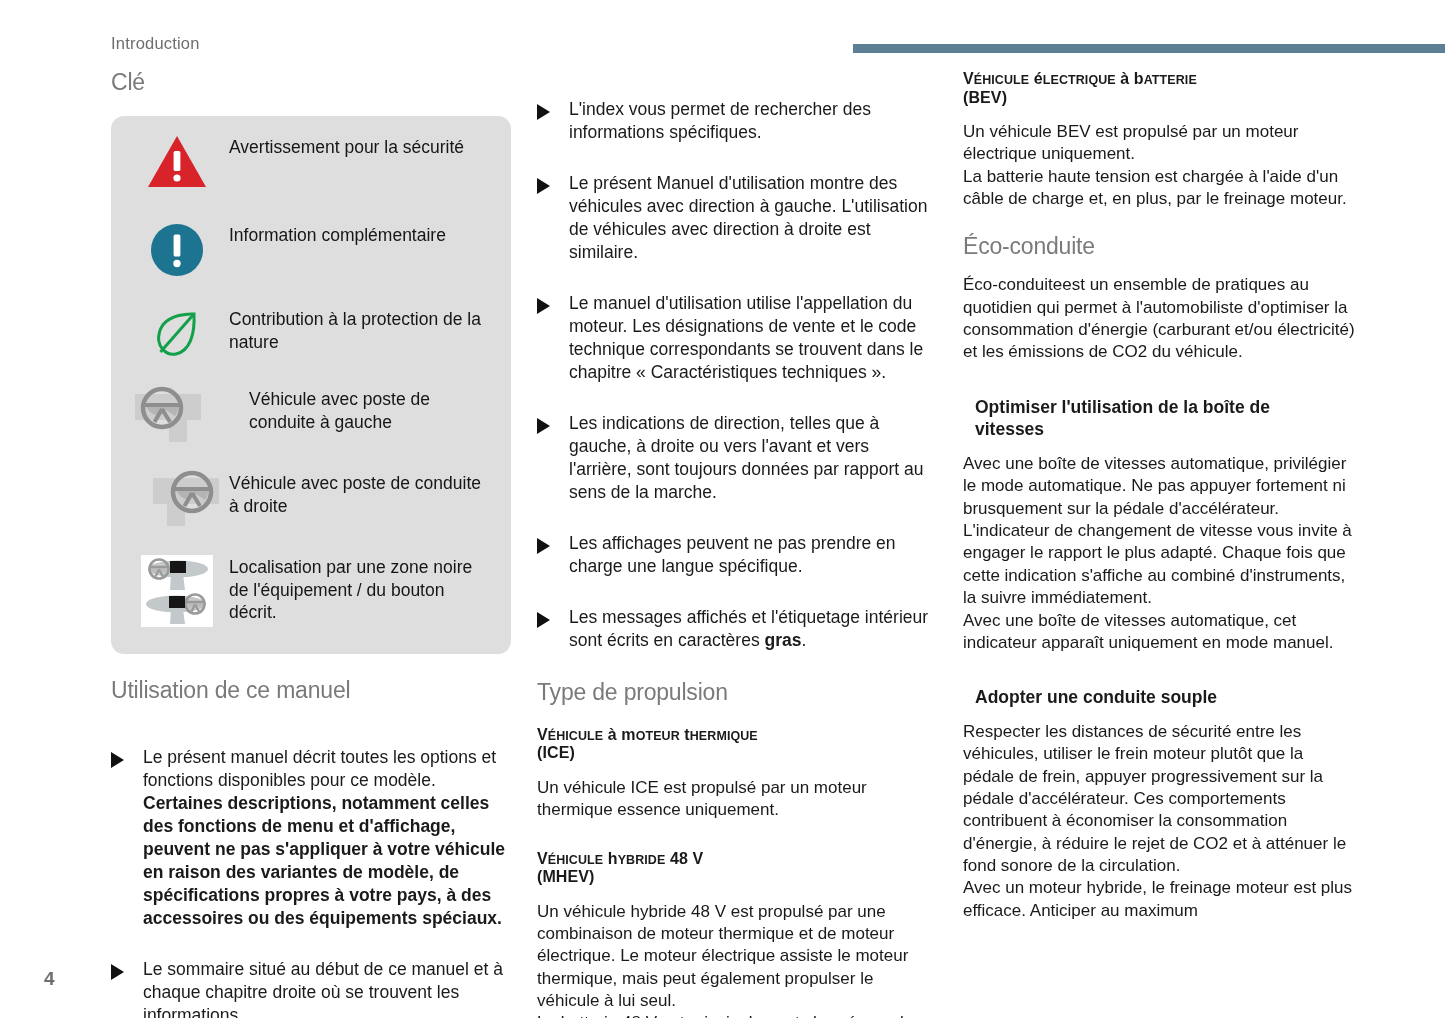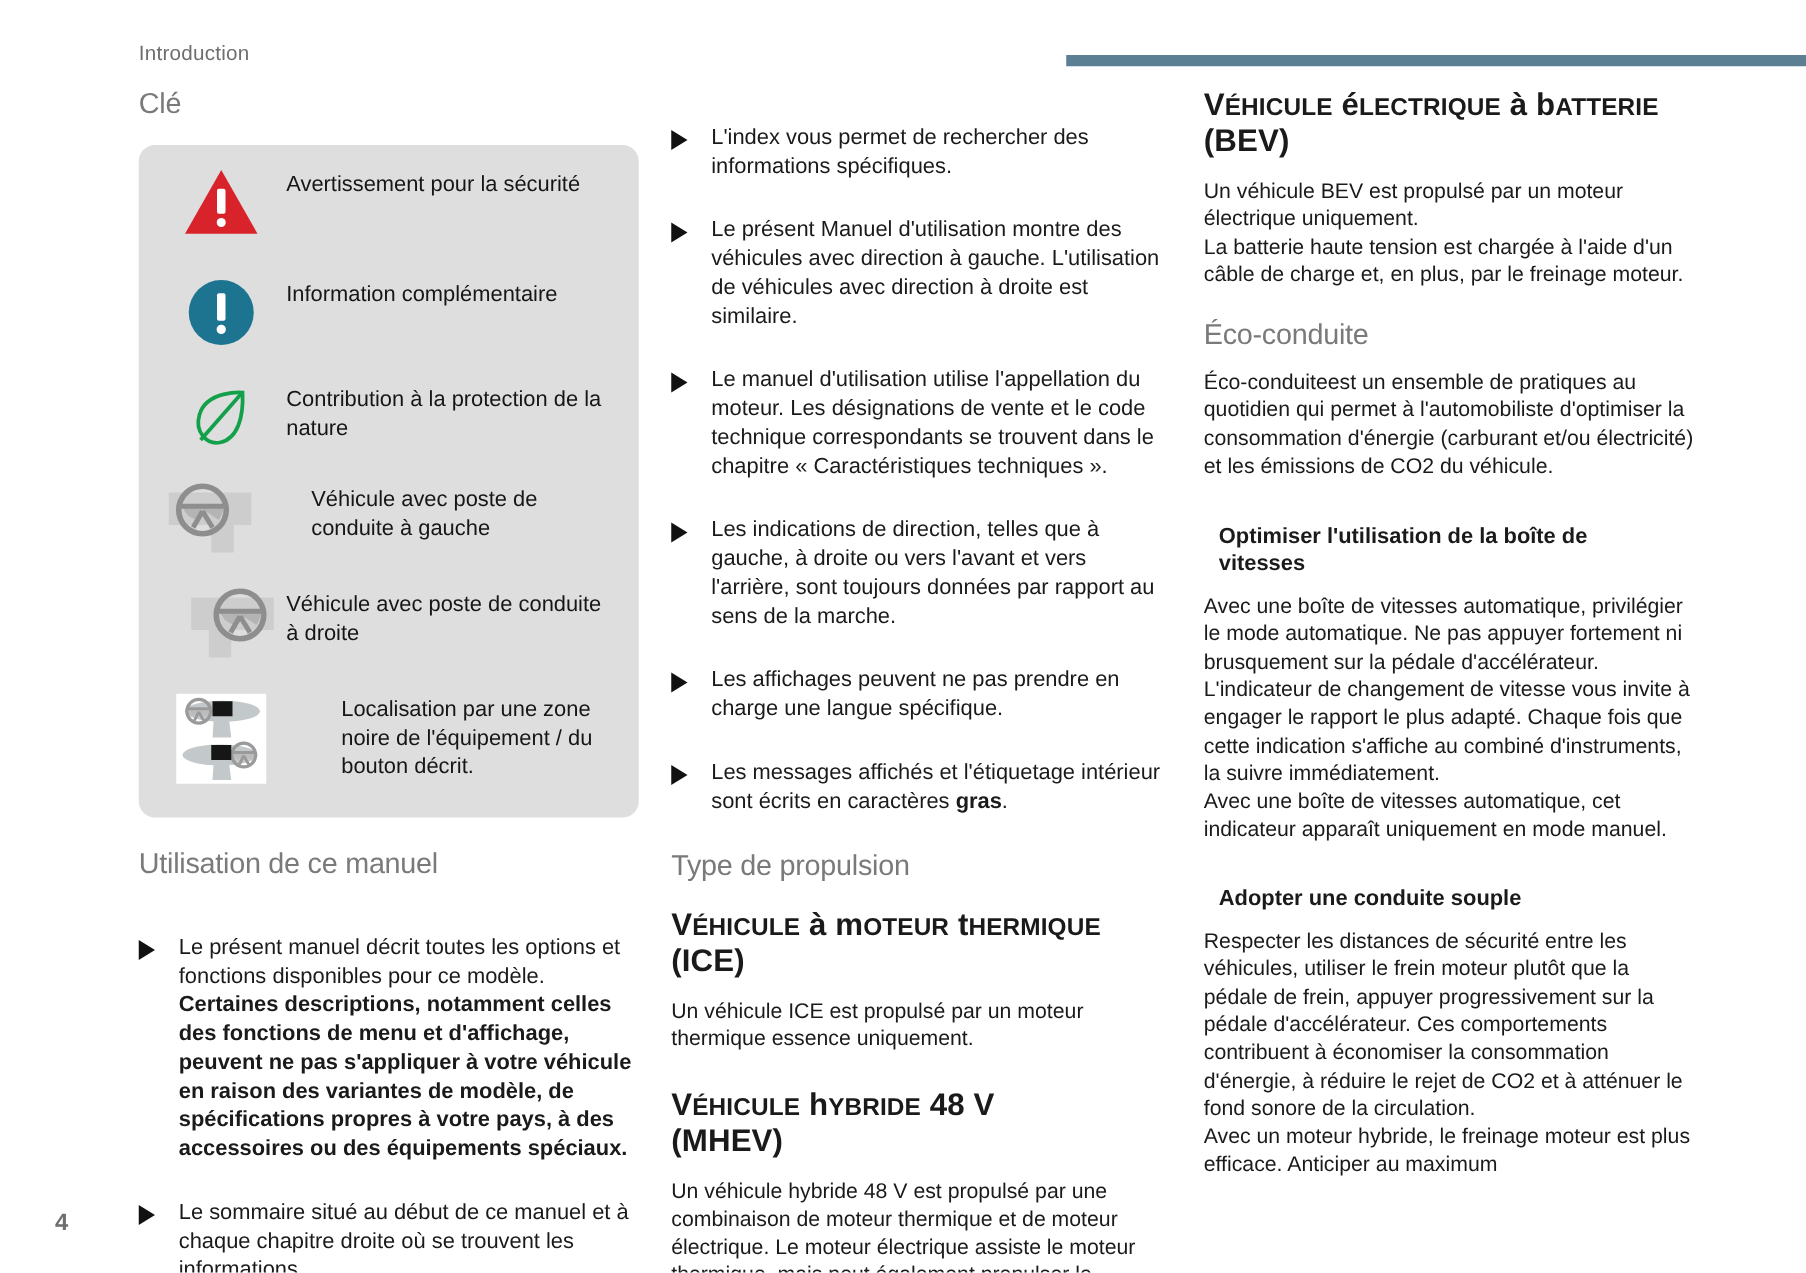--- a/index.html
+++ b/index.html
@@ -68,21 +68,21 @@
   h1.section-title {
     margin: 0;
     font-size: 23px;
     font-weight: normal;
     color: #7a7a7a;
     line-height: 1.12;
     letter-spacing: -0.2px;
   }
   h2.sub-title {
     margin: 0;
-    font-size: 25px;
+    font-size: 16px;
     font-weight: bold;
     color: #1a1a1a;
     line-height: 1.16;
     letter-spacing: 0.1px;
   }
   h2.sub-title .sc { font-size: 0.78em; }
   h3.bold-lead {
     margin: 12px;
     font-size: 17.5px;
     font-weight: bold;
@@ -127,21 +127,21 @@
     line-height: 1.30;
     color: #161616;
     padding-top: 2px;
   }
 
   .r-h1 { height: 74px; }
   .r-h2 { height: 70px; }
   .r-h3 { height: 66px; }
   .r-h4 { height: 70px; gap: 20px; }
   .r-h5 { height: 70px; }
-  .r-h6 { height: 80px; gap: 44px; }
+  .r-h6 { height: 80px; }
 
   
   ul.bullets {
     list-style: none;
     margin: 0;
     padding: 0;
   }
   ul.bullets li {
     position: relative;
     padding-left: 32px;

